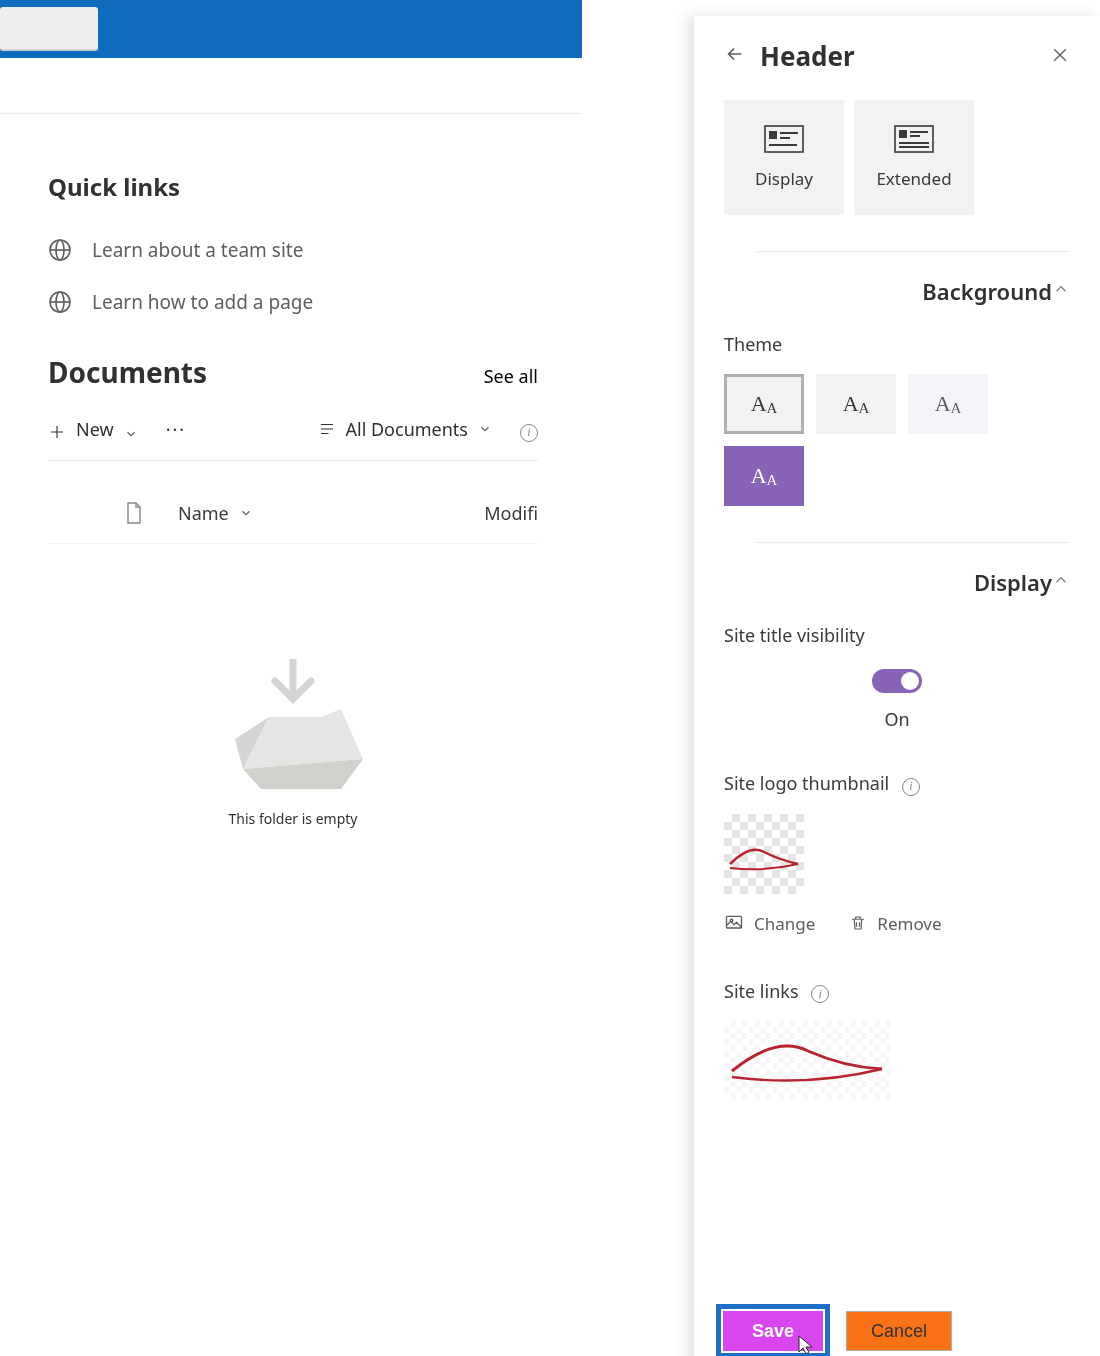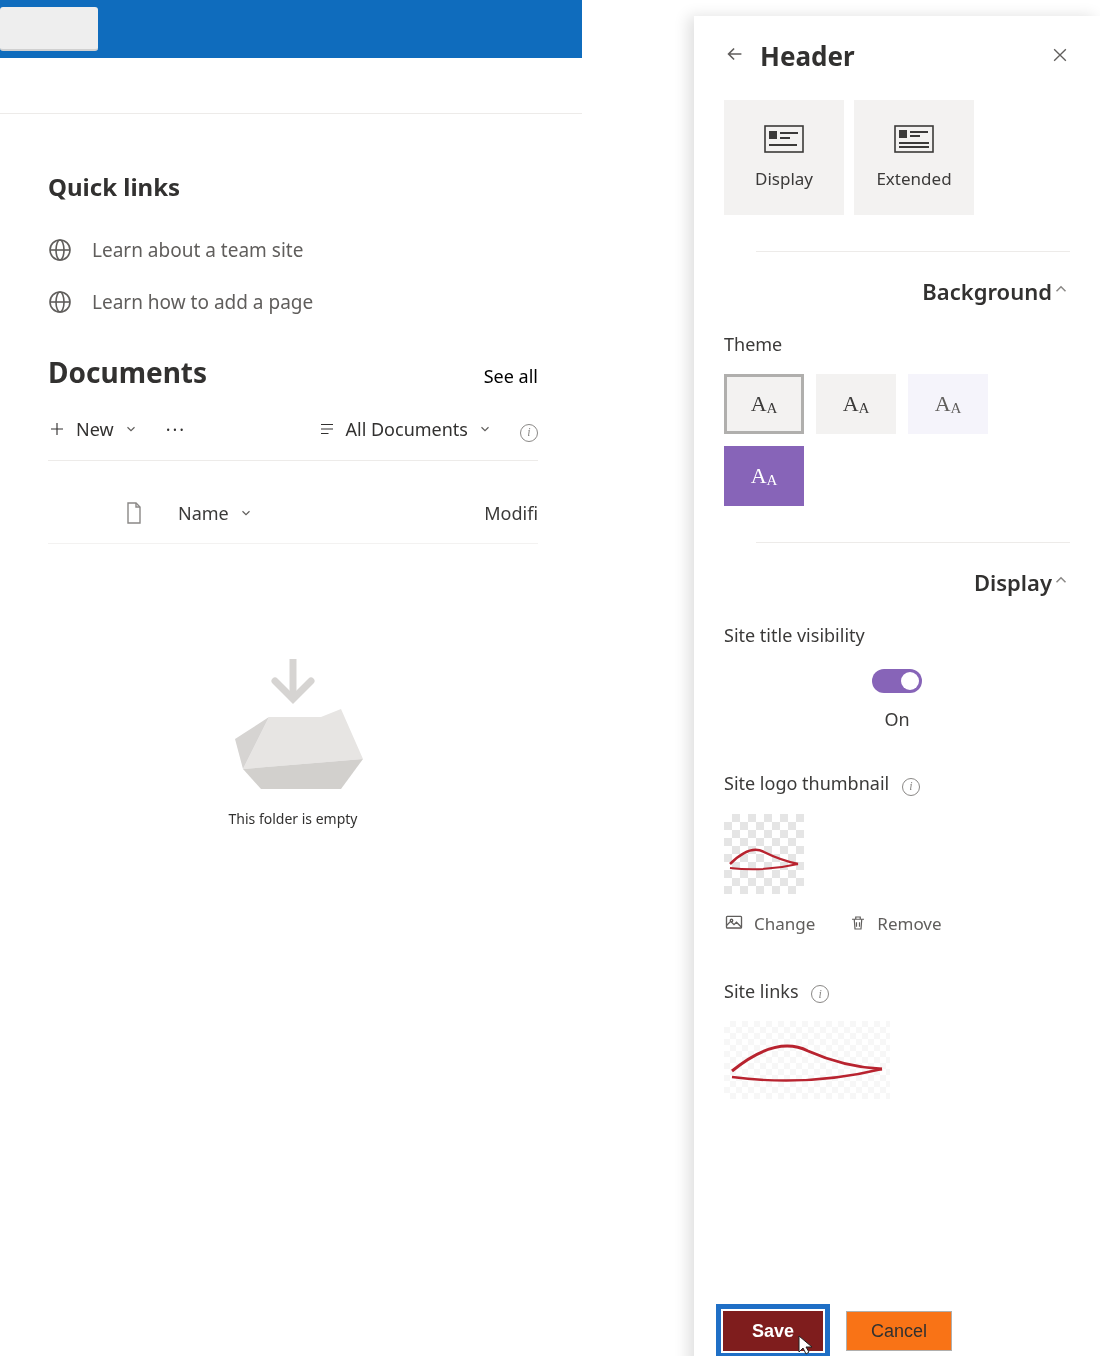--- a/index.html
+++ b/index.html
@@ -15,21 +15,21 @@
 .main { width: 582px; padding: 56px 0 0 48px; background: #fff; }
 .ql-heading { font-size: 24px; font-weight: 700; margin-bottom: 34px; }
 .ql-item { display: flex; align-items: center; gap: 20px; margin-bottom: 26px; color: #605e5c; font-size: 19px; cursor: pointer; }
 .globe-icon { width: 24px; height: 24px; color: #605e5c; }
 
 .docs-heading-row { display: flex; justify-content: space-between; align-items: baseline; width: 490px; margin-top: 38px; }
 .docs-heading { font-size: 28px; font-weight: 700; }
 .seeall { color: #000000; font-size: 18px; }
 
 .toolbar { display: flex; align-items: center; gap: 0; width: 490px; margin-top: 26px; padding-bottom: 18px; border-bottom: 1px solid #edebe9; font-size: 18px; color: #323130; }
-.tb-new { display: flex; align-items: center; gap: 10px; cursor: pointer; }
+.tb-new { display: flex; align-items: flex-end; gap: 10px; cursor: pointer; }
 .tb-more { margin-left: 28px; cursor: pointer; letter-spacing: 2px; }
 .tb-spacer { flex: 1; }
 .tb-view { display: flex; align-items: center; gap: 10px; cursor: pointer; }
 .tb-info { margin-left: 20px; cursor: pointer; }
 
 .cols-row { display:flex; align-items:center; width:490px; margin-top: 26px; padding: 14px 0 18px 0; border-bottom: 1px solid #f3f2f1; font-size: 18px; color: #3b3a39; }
 .cols-icon { width:36px; display:flex; justify-content:center; margin-left: 68px; margin-right: 26px; }
 .cols-name { display:flex; align-items:center; gap:10px; }
 .cols-mod { margin-left:auto; }
 
@@ -79,21 +79,21 @@
 .logo-large { margin-top:18px; width:166px; height:78px; position:relative; }
 .logo-large .checker { position:absolute; inset:0;
   background-image: linear-gradient(45deg,#eeeeee 25%,transparent 25%),linear-gradient(-45deg,#eeeeee 25%,transparent 25%),linear-gradient(45deg,transparent 75%,#eeeeee 75%),linear-gradient(-45deg,transparent 75%,#eeeeee 75%);
   background-size:12px 12px; background-position:0 0,0 6px,6px -6px,-6px 0; opacity:.45; }
 .logo-large svg { position:absolute; inset:0; }
 
 
 .footer-btns { position:absolute; bottom: 14px; left: 0; right:0; display:flex; align-items:center; padding: 0 22px; gap: 16px; }
 .save-wrap { border:5px solid #1f6fc6; padding:2px; }
 .btn { height:40px; padding: 0 24px; font-size:18px; cursor:pointer; display:flex; align-items:center; justify-content:center; }
-.btn-primary { background:#7f1d1d; color:#fff; border:none; min-width:100px; font-weight:600; }
+.btn-primary { background:#d946ef; color:#fff; border:none; min-width:100px; font-weight:600; }
 .btn-secondary { background:#f97316; border:1px solid #b0afad; color:#323130; min-width:100px; }
 
 .info-circle { display:inline-flex; width:18px; height:18px; border:1px solid #8a8886; border-radius:50%; align-items:center; justify-content:center; font-size:12px; color:#8a8886; font-style:italic; font-family: Georgia,serif; margin-left:8px; }
 
 .aa { font-family: "Times New Roman", serif; }
 .aa .big { font-size:22px; }
 .aa .small { font-size:15px; position:relative; top:2px; }
 
 .cursor-icon{position:absolute;bottom:2px;left:102px;color:#fff;pointer-events:none}
 </style>

